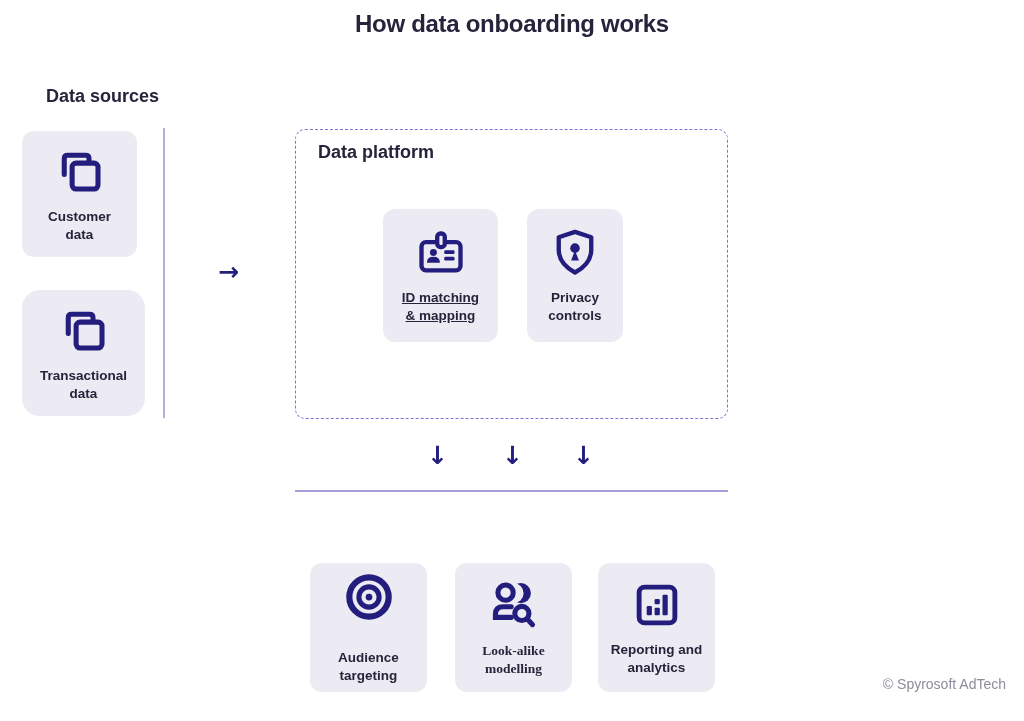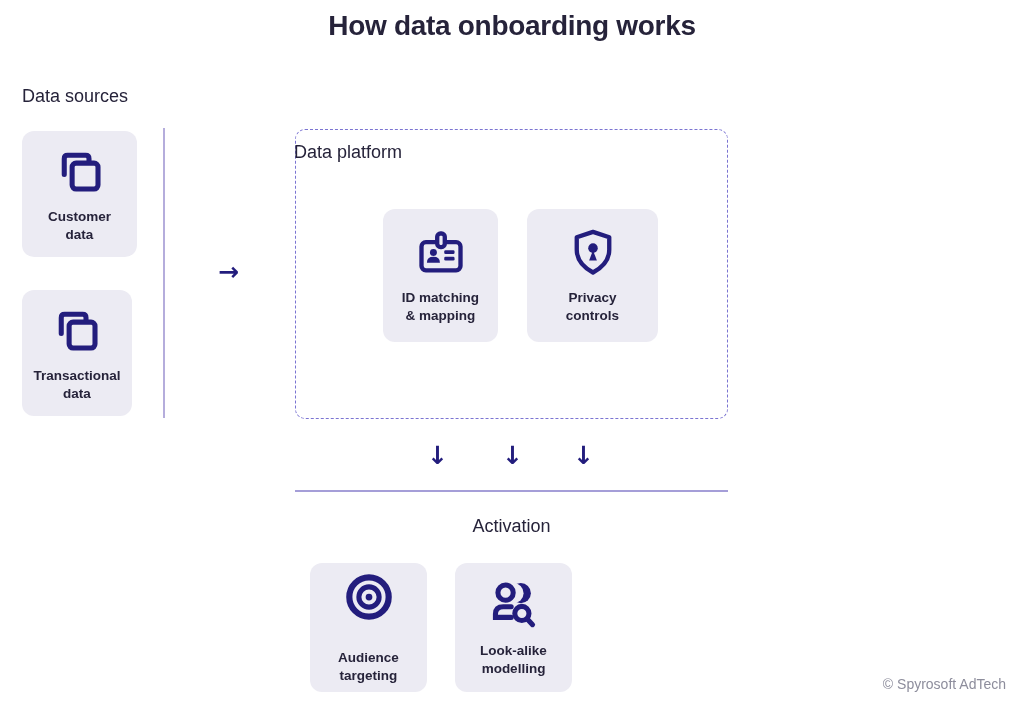--- a/index.html
+++ b/index.html
@@ -19,50 +19,50 @@
     width:1024px;height:721px;
     background:var(--background);
     font-family:"Liberation Sans", sans-serif;
     color:var(--text);
     overflow:hidden;
     margin:0 auto;
   }
   .title{
     position:absolute;left:0;top:10px;width:1024px;
     text-align:center;
-    font-size:28px;font-weight:800;letter-spacing:-0.3px;
+    font-size:24px;font-weight:800;letter-spacing:-0.3px;
     color:var(--text);
   }
   .section-heading{
     position:absolute;
-    font-size:18px;font-weight:400;color:var(--text);
+    font-size:18px;font-weight:700;color:var(--text);margin-left:24px;
   }
   .sources-heading{left:22px;top:86px;}
   .platform-heading{left:294px;top:142px;}
   .activation-heading{left:295px;top:516px;width:433px;text-align:center;}
   .card{
     position:absolute;
     background:var(--card_bg);
     border-radius:12px;
     display:flex;flex-direction:column;
     align-items:center;justify-content:center;
     gap:10px;
     padding:12px 4px;
   }
   .card .label{
     font-size:13.5px;font-weight:700;line-height:1.3;
     text-align:center;white-space:pre-line;color:var(--text);
   }
   .card svg{display:block;color:var(--icon);}
   .card-customer{left:22px;top:131px;width:115px;height:126px;}
-  .card-transactional{left:22px;top:290px;width:110px;height:126px;}
-  .card-idmatching{left:383px;top:209px;width:115px;height:133px;}
-  .card-privacy{left:527px;top:209px;width:131px;height:133px;}
+  .card-transactional{left:22px;top:290px;width:123px;height:126px;border-radius:18px;}
+  .card-idmatching{left:383px;top:209px;width:115px;height:133px;text-decoration:underline;}
+  .card-privacy{left:527px;top:209px;width:96px;height:133px;}
   .card-audience{left:310px;top:563px;width:117px;height:129px;gap:25px;}
-  .card-lookalike{left:455px;top:563px;width:117px;height:129px;}
+  .card-lookalike{left:455px;top:563px;width:117px;height:129px;font-family:Liberation Serif, serif;}
   .card-reporting{left:598px;top:563px;width:117px;height:129px;}
   .vdivider{
     position:absolute;left:163px;top:128px;width:2px;height:290px;
     background:var(--divider);
   }
   .platform-box{
     position:absolute;left:295px;top:129px;width:433px;height:290px;
     border:1.5px dashed var(--dashed_border);
     border-radius:10px;
   }
@@ -149,21 +149,20 @@
     <div class="label">Privacy
 controls</div>
   </div>
 
   <span class="arrow arrow-down-1">↓</span>
   <span class="arrow arrow-down-2">↓</span>
   <span class="arrow arrow-down-3">↓</span>
 
   <div class="hline"></div>
 
-  <div class="section-heading activation-heading">Activation</div>
 
   <div class="card card-audience">
     <span>
       <svg width="54" height="54" viewBox="0 0 48 48">
         <circle cx="24" cy="24" r="17.5" fill="none" stroke="currentColor" stroke-width="5.5"></circle>
         <circle cx="24" cy="24" r="9" fill="none" stroke="currentColor" stroke-width="4.5"></circle>
         <circle cx="24" cy="24" r="3" fill="currentColor"></circle>
       </svg>
     </span>
     <div class="label">Audience
@@ -178,16 +177,29 @@
         <circle cx="16.5" cy="13" r="6.8" fill="none" stroke="currentColor" stroke-width="4.5"></circle>
         <path d="M21.5 25.5 H14.5 Q7.5 25.5 7.5 32 V35 H21.5" fill="none" stroke="currentColor" stroke-width="4.5" stroke-linecap="round"></path>
         <circle cx="31" cy="31.5" r="6.3" fill="none" stroke="currentColor" stroke-width="4.5"></circle>
         <path d="M35.8 36.5 L40.5 41.5" stroke="currentColor" stroke-width="4.5" stroke-linecap="round"></path>
       </svg>
     </span>
     <div class="label">Look-alike
 modelling</div>
   </div>
 
+  <div class="card card-reporting">
+    <span>
+      <svg width="52" height="52" viewBox="0 0 48 48">
+        <rect x="7.5" y="7.5" width="33" height="33" rx="5" fill="none" stroke="currentColor" stroke-width="4.5"></rect>
+        <rect x="14.5" y="25" width="4.8" height="8.5" rx="1" fill="currentColor"></rect>
+        <rect x="21.8" y="18.5" width="4.8" height="4.8" rx="1" fill="currentColor"></rect>
+        <rect x="21.8" y="26.5" width="4.8" height="7" rx="1" fill="currentColor"></rect>
+        <rect x="29.1" y="14.5" width="4.8" height="19" rx="1" fill="currentColor"></rect>
+      </svg>
+    </span>
+    <div class="label">Reporting and
+analytics</div>
+  </div>
 
   <div class="footer-credit">© Spyrosoft AdTech</div>
 
 </div>
 
 </body></html>

